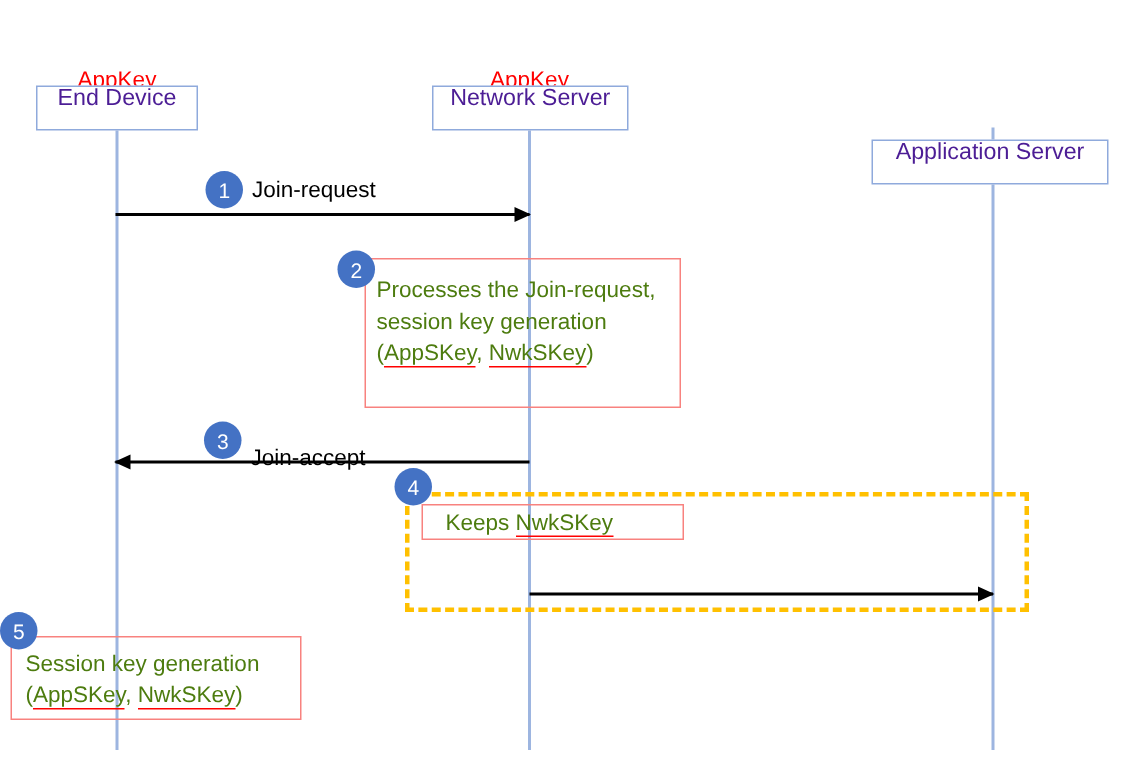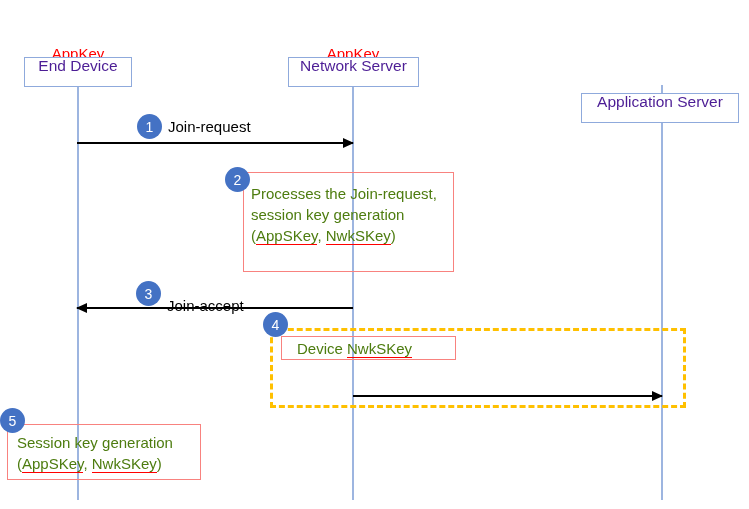--- a/index.html
+++ b/index.html
@@ -206,21 +206,21 @@
     <div class="head-left"></div>
   </div>
 
   <div class="dashed-frame" style="left:270px; top:328px; width:416px; height:80px;"></div>
   <div class="badge" style="left:263px; top:312px;">
     <span>4</span>
   </div>
 
   <div class="note-box" style="left:281px; top:336px; width:175px; height:24px;"></div>
   <div class="note-text" style="left:297px; top:338px;">
-    <span>Device </span><span class="sq">NwkSKey</span>
+    <span>Keeps </span><span class="sq">NwkSKey</span>
   </div>
 
   <div class="arrow" style="left:353px; top:391px; width:309px; z-index:5;">
     <div class="shaft"></div>
     <div class="head-right"></div>
   </div>
 
   <div class="note-box" style="left:7px; top:424px; width:194px; height:56px;"></div>
   <div class="badge" style="left:0px; top:408px;">
     <span>5</span>

